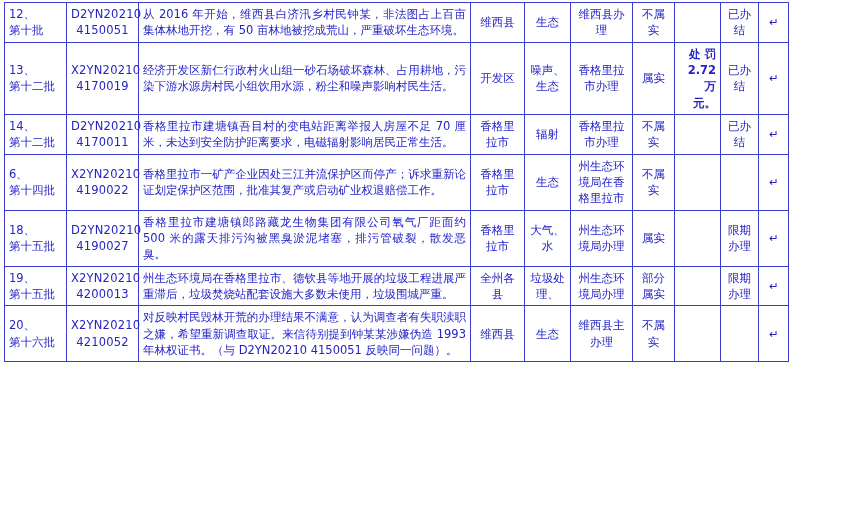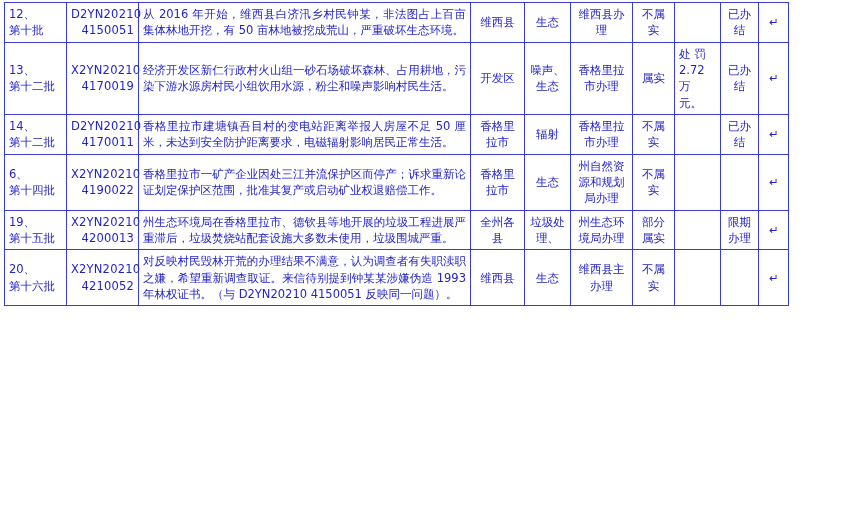--- a/index.html
+++ b/index.html
@@ -45,21 +45,21 @@
   col.c-real   { width: 42px; }
   col.c-pun    { width: 46px; }
   col.c-status { width: 38px; }
   col.c-tail   { width: 30px; }
   .cell-idx {
     text-align: left;
     padding-left: 6px;
     white-space: pre-line;
   }
   .cell-code {
-    text-align: right;
+    text-align: center;
     padding-left: 5px;
     white-space: pre-line;
     font-size: 11px;
     letter-spacing: 0.2px;
   }
   .cell-desc {
     text-align: justify;
     text-justify: inter-ideograph;
     padding: 4px 6px;
     line-height: 1.55;
@@ -69,23 +69,24 @@
     white-space: pre-line;
     line-height: 1.45;
   }
   .cell-tail {
     text-align: center;
     color: #2323c8;
     font-size: 10px;
   }
   .punish {
     white-space: pre-line;
-    text-align: left;
+    text-align: right;
     font-size: 10.5px;
     line-height: 1.5;
+    font-weight: bold;
   }
 </style>
 </head>
 <body>
 
 <div id="sheet">
   <table class="doc">
     <colgroup>
       <col class="c-idx">
       <col class="c-code">
@@ -128,41 +129,55 @@
 2.72 万
 元。</td>
         <td class="cell-vert">已办结</td>
         <td class="cell-tail">↵</td>
       </tr>
       <tr>
         <td class="cell-idx">14、
 第十二批</td>
         <td class="cell-code">D2YN20210
 4170011</td>
-        <td class="cell-desc">香格里拉市建塘镇吾目村的变电站距离举报人房屋不足 50 厘米，未达到安全防护距离要求，电磁辐射影响居民正常生活。</td>
+        <td class="cell-desc">香格里拉市建塘镇吾目村的变电站距离举报人房屋不足 70 厘米，未达到安全防护距离要求，电磁辐射影响居民正常生活。</td>
         <td class="cell-vert">香格里拉市</td>
         <td class="cell-vert">辐射</td>
         <td class="cell-vert">香格里拉市办理</td>
         <td class="cell-vert">不属实</td>
         <td class="punish"></td>
         <td class="cell-vert">已办结</td>
         <td class="cell-tail">↵</td>
       </tr>
       <tr>
         <td class="cell-idx">6、
 第十四批</td>
         <td class="cell-code">X2YN20210
 4190022</td>
         <td class="cell-desc">香格里拉市一矿产企业因处三江并流保护区而停产；诉求重新论证划定保护区范围，批准其复产或启动矿业权退赔偿工作。</td>
         <td class="cell-vert">香格里拉市</td>
         <td class="cell-vert">生态</td>
-        <td class="cell-vert">州自然资源和规划局办理</td>
+        <td class="cell-vert">州生态环境局在香格里拉市</td>
         <td class="cell-vert">不属实</td>
         <td class="punish"></td>
         <td class="cell-vert"></td>
+        <td class="cell-tail">↵</td>
+      </tr>
+      <tr>
+        <td class="cell-idx">18、
+第十五批</td>
+        <td class="cell-code">D2YN20210
+4190027</td>
+        <td class="cell-desc">香格里拉市建塘镇郎路藏龙生物集团有限公司氧气厂距面约 500 米的露天排污沟被黑臭淤泥堵塞，排污管破裂，散发恶臭。</td>
+        <td class="cell-vert">香格里拉市</td>
+        <td class="cell-vert">大气、水</td>
+        <td class="cell-vert">州生态环境局办理</td>
+        <td class="cell-vert">属实</td>
+        <td class="punish"></td>
+        <td class="cell-vert">限期办理</td>
         <td class="cell-tail">↵</td>
       </tr>
       <tr>
         <td class="cell-idx">19、
 第十五批</td>
         <td class="cell-code">X2YN20210
 4200013</td>
         <td class="cell-desc">州生态环境局在香格里拉市、德钦县等地开展的垃圾工程进展严重滞后，垃圾焚烧站配套设施大多数未使用，垃圾围城严重。</td>
         <td class="cell-vert">全州各县</td>
         <td class="cell-vert">垃圾处理、</td>

